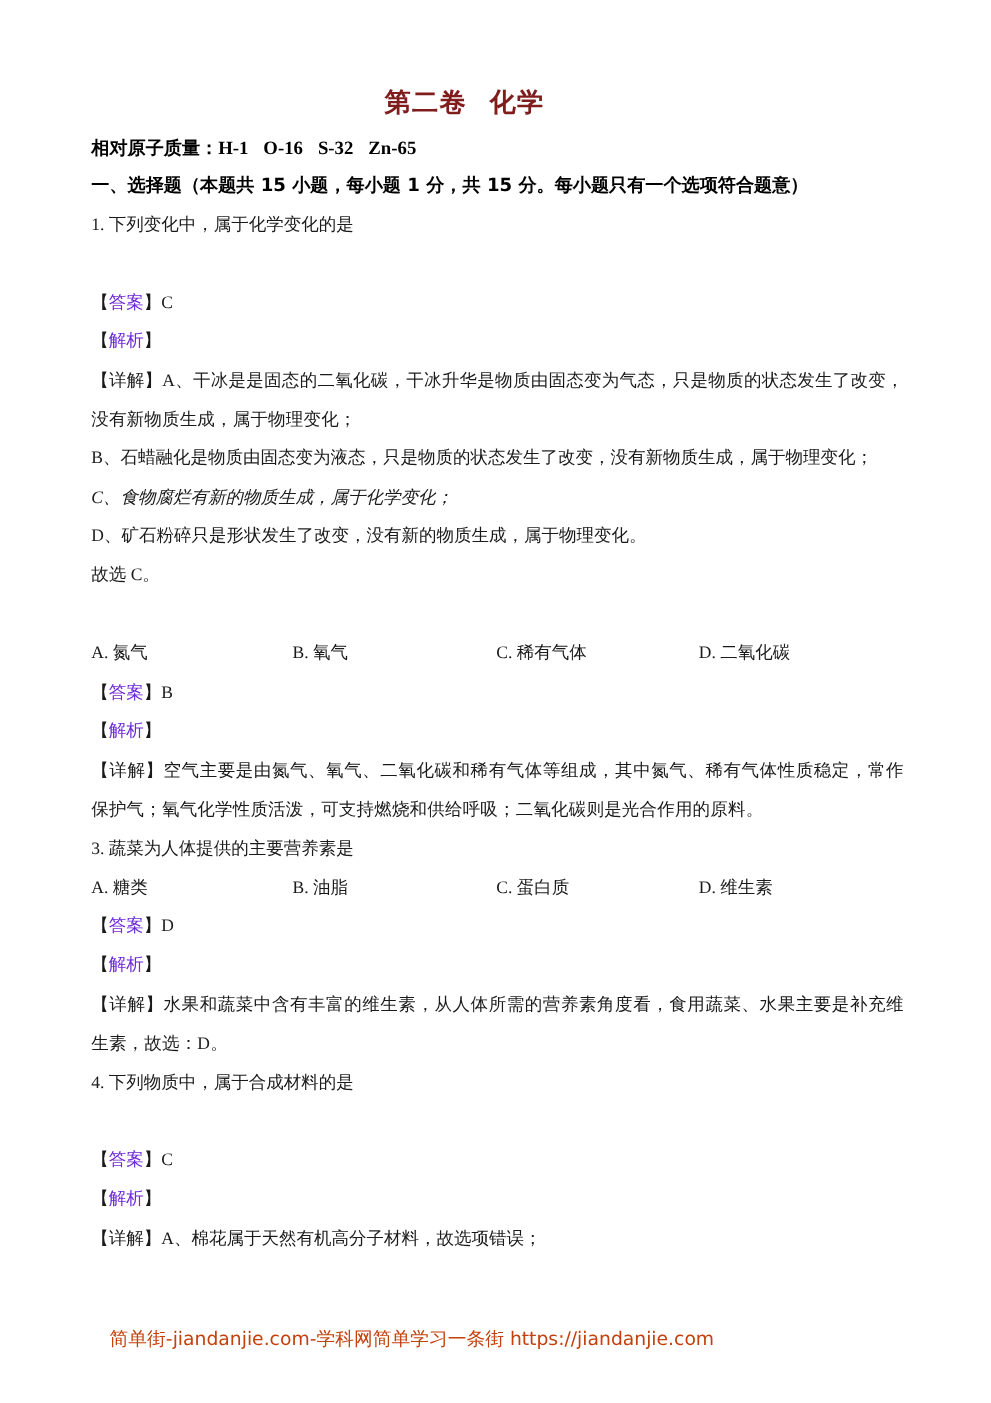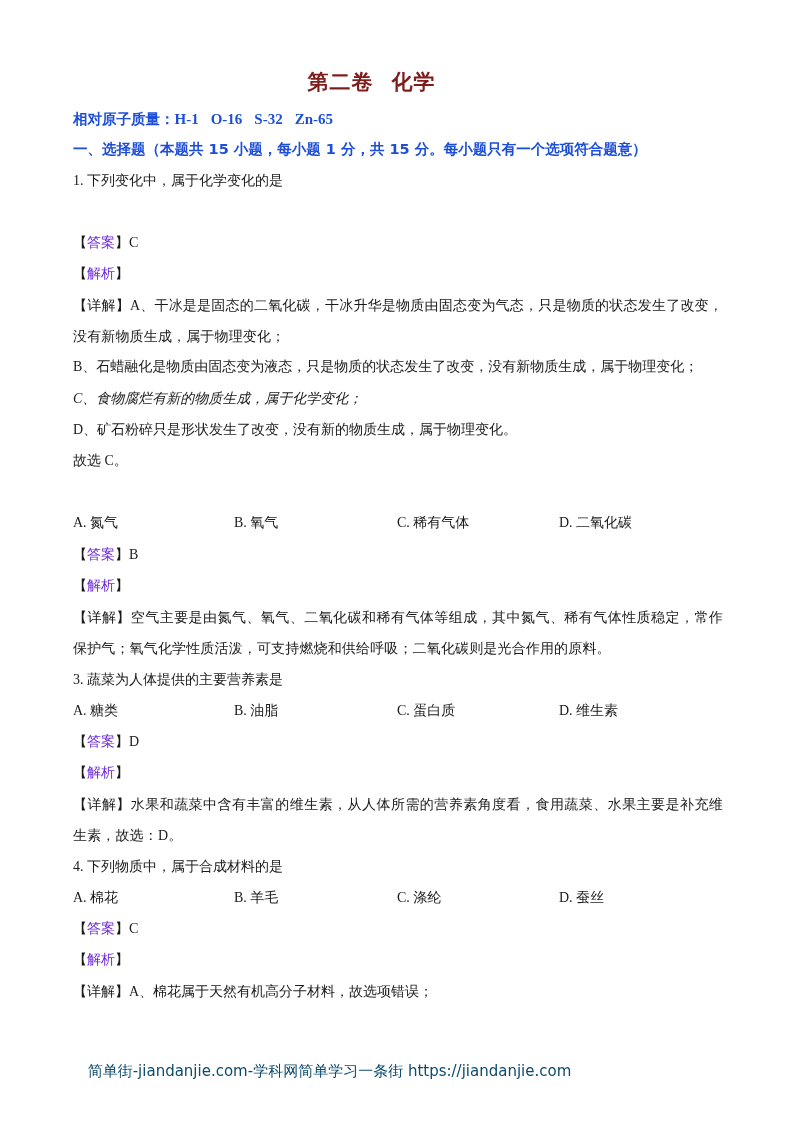--- a/index.html
+++ b/index.html
@@ -39,21 +39,21 @@
       left: 73px;
       font-size: 14px;
       line-height: 18px;
       white-space: nowrap;
       color: #1a1a1a;
     }
     .bold-sans {
       font-family: "DejaVu Sans", "Liberation Sans", sans-serif;
       font-weight: bold;
       font-size: 14.5px;
-      color: #1d4ed8;
+      color: #000000;
     }
     .bold-sans .num {
       font-family: "Liberation Serif", serif;
       font-weight: bold;
       font-size: 15px;
     }
     .bold-sans .sp { display: inline-block; width: 12px; }
     .options {
       position: absolute;
       left: 73px;
@@ -84,21 +84,21 @@
       letter-spacing: 0.15px;
     }
     .footer {
       position: absolute;
       top: 1062px;
       left: 0;
       width: 659px;
       text-align: center;
       font-family: "DejaVu Sans", "Liberation Sans", sans-serif;
       font-size: 15px;
-      color: #0c4a6e;
+      color: #c2410c;
     }
   </style>
 </head>
 <body>
 
 <div class="page">
 
   <div class="title">
     <span>第二卷</span><span class="gap"></span><span>化学</span>
   </div>
@@ -151,26 +151,20 @@
     <span class="bracket">【</span><span class="tag-blue">答案</span><span class="bracket">】</span><span>D</span>
   </div>
   <div class="line" style="top:764px;">
     <span class="bracket">【</span><span class="tag-blue">解析</span><span class="bracket">】</span>
   </div>
   <div class="para" style="top:789px;">
     <span>【详解】</span><span>水果和蔬菜中含有丰富的维生素，从人体所需的营养素角度看，食用蔬菜、水果主要是补充维生素，故选：D。</span>
   </div>
 
   <div class="line" style="top:858px;">4. 下列物质中，属于合成材料的是</div>
-  <div class="options" style="top:889px;">
-    <span class="opt a">A. 棉花</span>
-    <span class="opt b">B. 羊毛</span>
-    <span class="opt c">C. 涤纶</span>
-    <span class="opt d">D. 蚕丝</span>
-  </div>
   <div class="line" style="top:920px;">
     <span class="bracket">【</span><span class="tag-blue">答案</span><span class="bracket">】</span><span>C</span>
   </div>
   <div class="line" style="top:951px;">
     <span class="bracket">【</span><span class="tag-blue">解析</span><span class="bracket">】</span>
   </div>
   <div class="line" style="top:983px;">
     <span>【详解】</span><span>A、棉花属于天然有机高分子材料，故选项错误；</span>
   </div>
 

